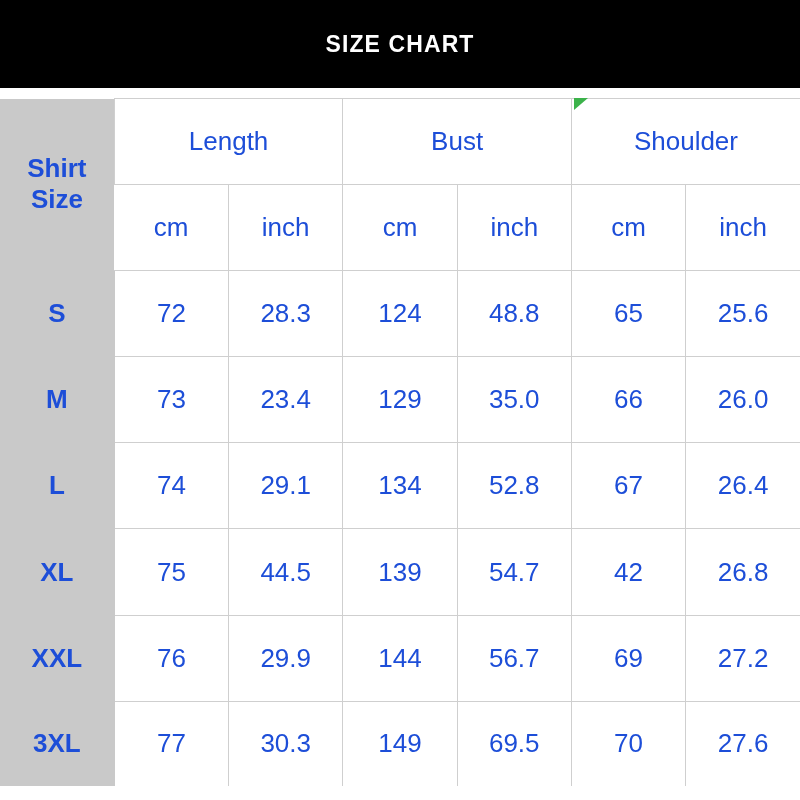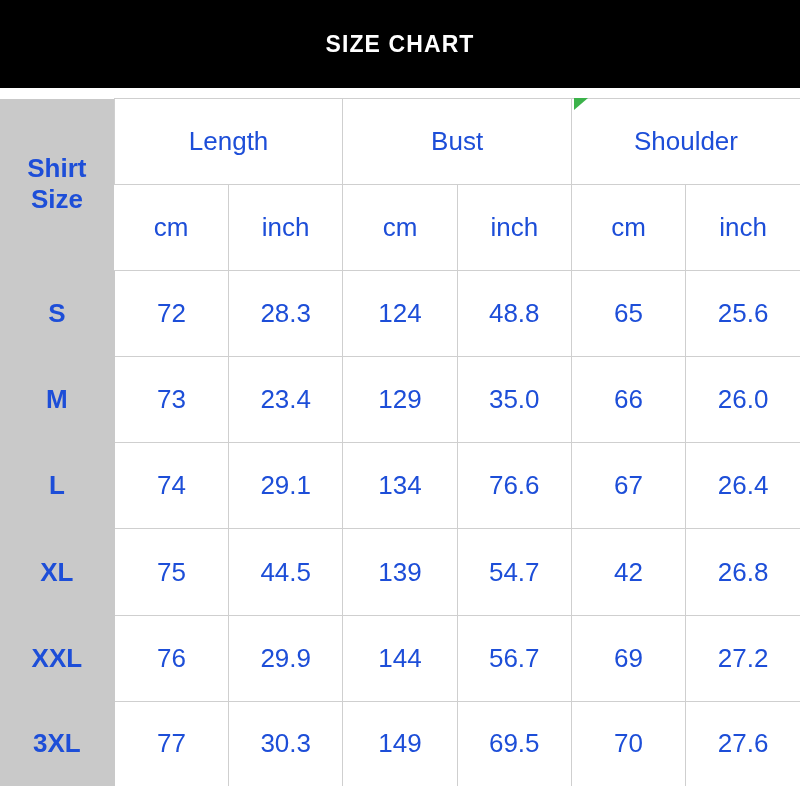--- a/index.html
+++ b/index.html
@@ -156,21 +156,21 @@
           <td>35.0</td>
           <td>66</td>
           <td>26.0</td>
         </tr>
 
         <tr>
           <td class="sizecol">L</td>
           <td>74</td>
           <td>29.1</td>
           <td>134</td>
-          <td>76.6</td>
+          <td>52.8</td>
           <td>67</td>
           <td>26.4</td>
         </tr>
 
         <tr>
           <td class="sizecol">XL</td>
           <td>75</td>
           <td>44.5</td>
           <td>139</td>
           <td>54.7</td>

